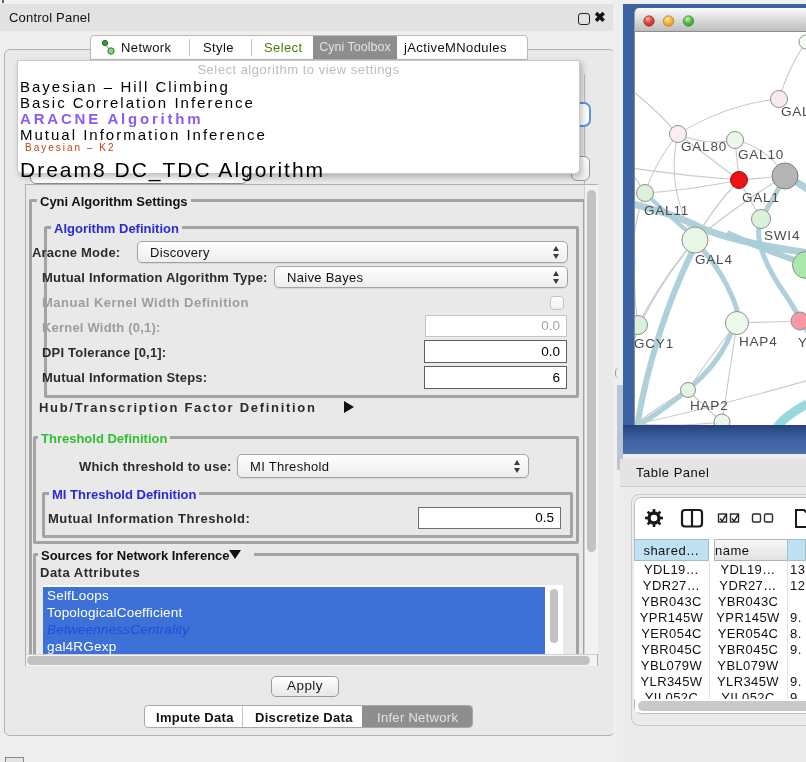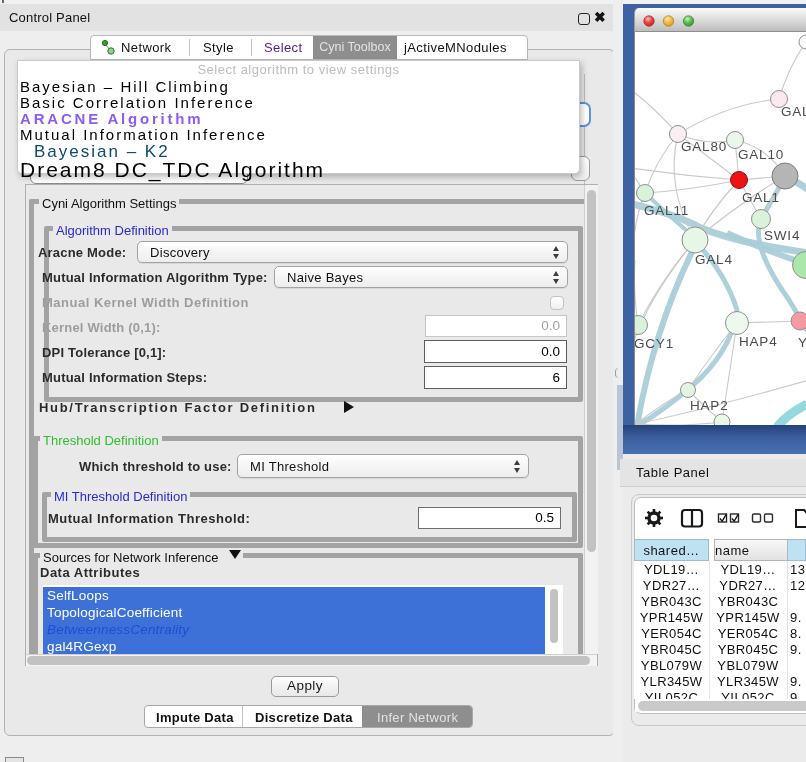--- a/index.html
+++ b/index.html
@@ -9,21 +9,21 @@
 .lbl{font-size:13px;font-weight:bold;color:#2b2b2b;letter-spacing:0.2px;white-space:nowrap;}
 .dis{color:#9d9d9d;}
 .combo{position:absolute;border:1px solid #a3a3a3;border-radius:5px;
   background:linear-gradient(#ffffff,#f6f6f6 45%,#ededed);box-shadow:0 1px 1px rgba(0,0,0,0.08);}
 .combo .ct{position:absolute;left:12px;top:3px;font-size:13px;color:#111;letter-spacing:0.3px;}
 .stepper{position:absolute;width:8px;}
 .tri-u{display:block;width:0;height:0;border-left:3.5px solid transparent;border-right:3.5px solid transparent;
   border-bottom:5px solid #3c3c3c;}
 .tri-d{display:block;width:0;height:0;border-left:3.5px solid transparent;border-right:3.5px solid transparent;
   border-top:5px solid #3c3c3c;margin-top:2.5px;}
-.group{position:absolute;border:5px solid #a3a3a3;border-radius:2px;}
+.group{position:absolute;border:3px solid #a3a3a3;border-radius:2px;font-weight:bold;}
 .gtitle{position:absolute;top:-8px;left:4px;background:#e9e9e9;padding:0 3px;
   font-size:13px;white-space:nowrap;}
 .tfield{position:absolute;background:#fff;font-size:13.5px;text-align:right;
   padding-right:6px;box-sizing:border-box;}
 </style>
 </head>
 <body>
 
 <div class="abs" style="left:0;top:0;width:806px;height:4px;background:#f1f1f1;"></div>
 <div class="abs" style="left:2px;top:0;width:2px;height:3px;background:#666;"></div>
@@ -41,41 +41,41 @@
 
   <svg class="abs" style="left:100px;top:38px" width="18" height="19">
     <line x1="5" y1="6" x2="11" y2="13" stroke="#7a7a7a" stroke-width="1"></line>
     <circle cx="5" cy="5" r="2.6" fill="#33a033" stroke="#1d6b1d"></circle>
     <circle cx="11" cy="13" r="3.2" fill="#8fce8f" stroke="#2e7d2e"></circle>
   </svg>
   <div class="abs" style="left:121px;top:40px;font-size:13px;color:#111;letter-spacing:0.4px;">Network</div>
   <div class="abs" style="left:189px;top:39px;width:1px;height:17px;background:#c4c4c4;"></div>
   <div class="abs" style="left:203px;top:40px;font-size:13px;color:#111;letter-spacing:0.4px;">Style</div>
   <div class="abs" style="left:251px;top:39px;width:1px;height:17px;background:#c4c4c4;"></div>
-  <div class="abs" style="left:264px;top:40px;font-size:13px;color:#4c1d95;letter-spacing:0.4px;">Select</div>
+  <div class="abs" style="left:264px;top:40px;font-size:13px;color:#4d7c0f;letter-spacing:0.4px;">Select</div>
   <div class="abs" style="left:313px;top:36px;width:84px;height:23px;background:#8e8e8e;"></div>
   <div class="abs" style="left:313px;top:40px;width:84px;text-align:center;font-size:12.5px;color:#e3e3e3;">Cyni Toolbox</div>
   <div class="abs" style="left:404px;top:40px;font-size:13px;color:#111;letter-spacing:0.4px;">jActiveMNodules</div>
 </div>
 
 <div class="abs" style="left:25px;top:184px;width:573px;height:482px;border:1px solid #b0b0b0;background:#e9e9e9;box-sizing:border-box;"></div>
 <div id="form">
   <div class="abs" style="left:584px;top:74px;width:1px;height:110px;background:#bdbdbd;"></div>
 
   <div class="abs" style="left:30px;top:160px;width:216px;height:22px;background:#fdfdfd;border:1px solid #8a8a8a;border-radius:6px;"></div>
 
   <div class="group" style="left:29px;top:199px;width:551px;height:456px;border-bottom:none;">
     <span class="gtitle" style="color:#111;left:5px;">Cyni Algorithm Settings</span>
   </div>
 
   <div class="group" style="left:44px;top:226px;width:529px;height:166px;">
     <span class="gtitle" style="color:#2a2ad4;">Algorithm Definition</span>
   </div>
 
-  <div class="lbl abs" style="left:38px;top:245px;">Aracne Mode:</div>
+  <div class="lbl abs" style="left:32px;top:245px;">Aracne Mode:</div>
   <div class="combo" style="left:137px;top:241px;width:429px;height:20px;">
     <span class="ct">Discovery</span>
     <span class="stepper" style="left:415px;top:4px;">
         <span class="tri-u"></span>
         <span class="tri-d"></span>
       </span>
   </div>
 
   <div class="lbl abs" style="left:42px;top:270px;">Mutual Information Algorithm Type:</div>
   <div class="combo" style="left:274px;top:266px;width:292px;height:20px;">
@@ -146,21 +146,21 @@
 
   <div class="abs" style="left:572px;top:102px;width:15px;height:21px;border:2.5px solid #5a94dc;border-radius:7px;background:#fff;"></div>
   <div class="abs" style="left:571px;top:156px;width:17px;height:23px;border:1px solid #9a9a9a;border-radius:6px;background:linear-gradient(#fff,#eee);"></div>
 
   <div class="abs" style="left:17px;top:60px;width:563px;height:114px;background:#ffffff;border:1px solid #c9c9c9;border-radius:0 0 5px 5px;box-shadow:2px 3px 6px rgba(0,0,0,0.25);box-sizing:border-box;">
     <div class="abs" style="left:0;top:1px;width:561px;text-align:center;font-size:13px;color:#bdbdbd;letter-spacing:0.5px;">Select algorithm to view settings</div>
     <div class="abs" style="left:2px;top:17px;font-size:15px;color:#000;letter-spacing:2.0px;white-space:nowrap;">Bayesian – Hill Climbing</div>
     <div class="abs" style="left:2px;top:33px;font-size:15px;color:#000;letter-spacing:2.0px;white-space:nowrap;">Basic Correlation Inference</div>
     <div class="abs" style="left:2px;top:49px;font-size:15px;color:#8b5cf6;letter-spacing:2.8px;font-weight:bold;white-space:nowrap;">ARACNE Algorithm</div>
     <div class="abs" style="left:2px;top:65px;font-size:15px;color:#000;letter-spacing:2.0px;white-space:nowrap;">Mutual Information Inference</div>
-    <div class="abs" style="left:16px;top:81px;font-size:17px;color:#0c4a6e;letter-spacing:2.0px;white-space:nowrap;">Bayesian – K2</div>
+    <div class="abs" style="left:7px;top:81px;font-size:10px;color:#c2410c;letter-spacing:2.0px;white-space:nowrap;">Bayesian – K2</div>
     <div class="abs" style="left:2px;top:97px;font-size:21px;color:#000;letter-spacing:2.0px;white-space:nowrap;">Dream8 DC_TDC Algorithm</div>
   </div>
 </div>
 
 <div id="bottom">
 
   <div class="abs" style="left:271px;top:676px;width:66px;height:19px;background:linear-gradient(#ffffff,#f2f2f2 50%,#e8e8e8);border:1px solid #9a9a9a;border-radius:5px;text-align:center;font-size:13.5px;color:#1a1a1a;line-height:18px;letter-spacing:0.4px;">Apply</div>
 
   <div class="abs" style="left:144px;top:705px;width:329px;height:23px;background:#ffffff;border:1px solid #a8a8a8;border-radius:4px;box-sizing:border-box;overflow:hidden;">
     <div class="abs" style="left:217px;top:0;width:112px;height:23px;background:#8e8e8e;"></div>

